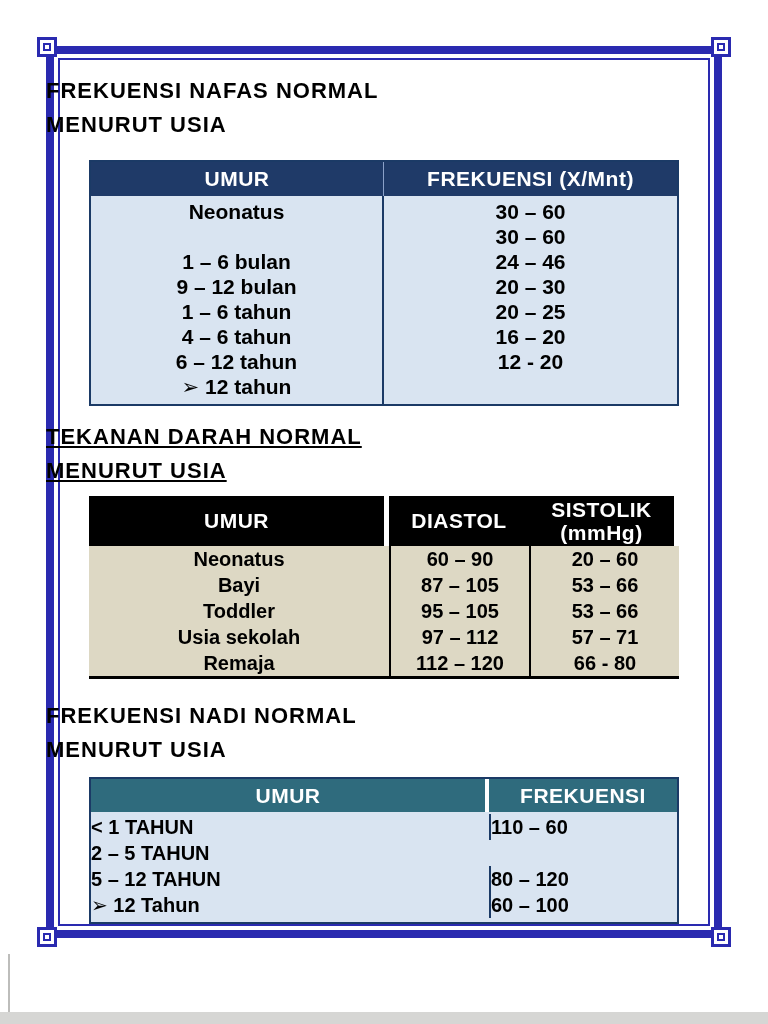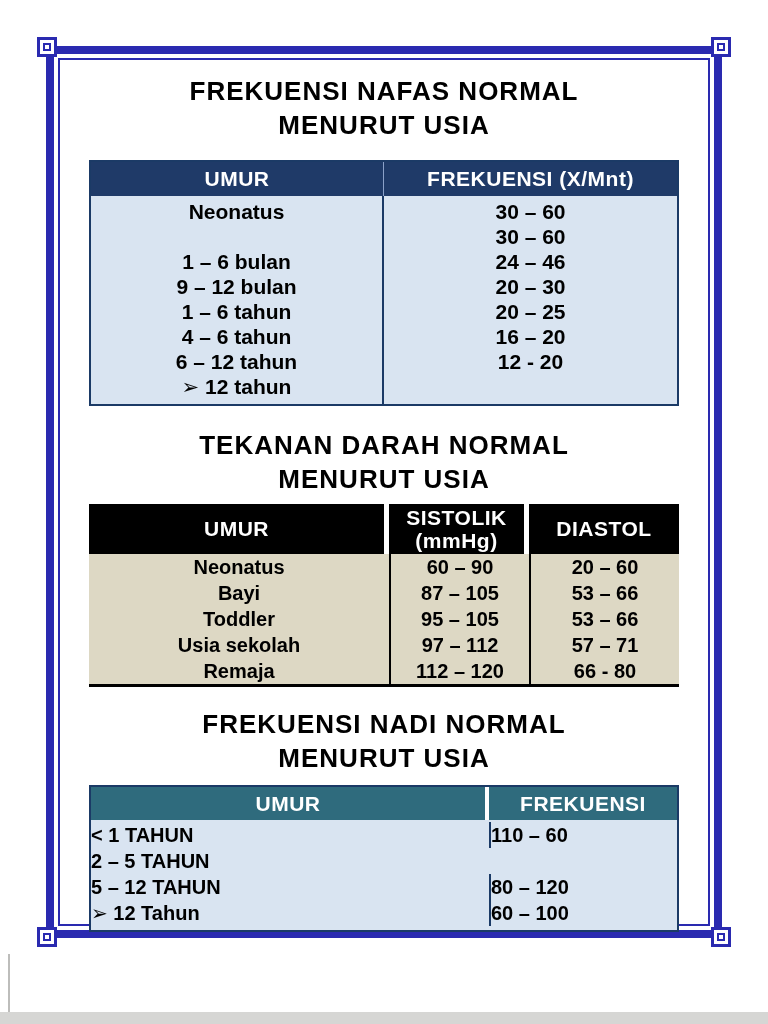--- a/index.html
+++ b/index.html
@@ -43,24 +43,24 @@
   .corner.tr { top: -17px; right: -17px; }
   .corner.bl { bottom: -17px; left: -17px; }
   .corner.br { bottom: -17px; right: -17px; }
 
   .content {
     position: absolute;
     top: 46px; left: 46px; right: 46px; bottom: 86px;
     padding-top: 30px;
   }
 
-  .doc-title { text-align: center; font-size: 26px; letter-spacing: 1px; }
+  .doc-title { font-size: 22px; letter-spacing: 1px; }
   .title-line { line-height: 30px; }
   .title-line + .title-line { margin-top: 4px; }
-  .title-2 { margin-top: 24px; }
+  .title-2 { margin-top: 16px; text-decoration: underline; }
   .title-3 { margin-top: 22px; }
 
   
   .t1 { width: 590px; margin: 20px auto 0; border: 2px solid #1b3a66; }
   .t1-header { display: flex; background: #1f3a68; color: #ffffff; height: 34px; }
   .t1-hcell {
     width: 50%; height: 100%;
     display: flex; align-items: center; justify-content: center;
     font-size: 21px; letter-spacing: .5px;
   }
@@ -153,25 +153,25 @@
     </div>
 
     <div class="doc-title title-2">
       <div class="title-line">TEKANAN DARAH NORMAL</div>
       <div class="title-line">MENURUT USIA</div>
     </div>
 
     <div class="t2">
       <div class="t2-header">
         <div class="t2-hcell gap">UMUR</div>
+        <div class="t2-hcell">DIASTOL</div>
         <div class="t2-hcell mid gap">
           <span>SISTOLIK</span>
           <span>(mmHg)</span>
         </div>
-        <div class="t2-hcell">DIASTOL</div>
       </div>
       <div class="t2-body">
         <div class="t2-row">
           <div class="t2-cell">Neonatus</div>
           <div class="t2-cell">60 – 90</div>
           <div class="t2-cell">20 – 60</div>
         </div>
         <div class="t2-row">
           <div class="t2-cell">Bayi</div>
           <div class="t2-cell">87 – 105</div>

